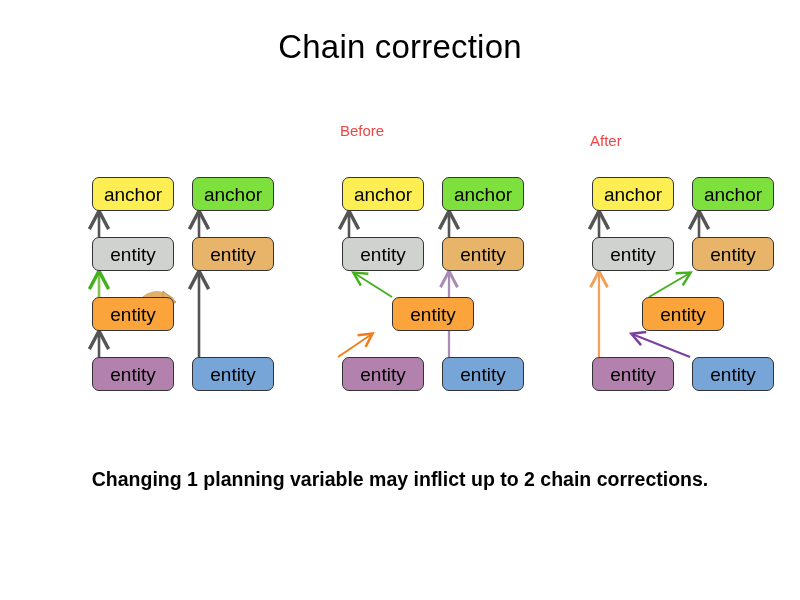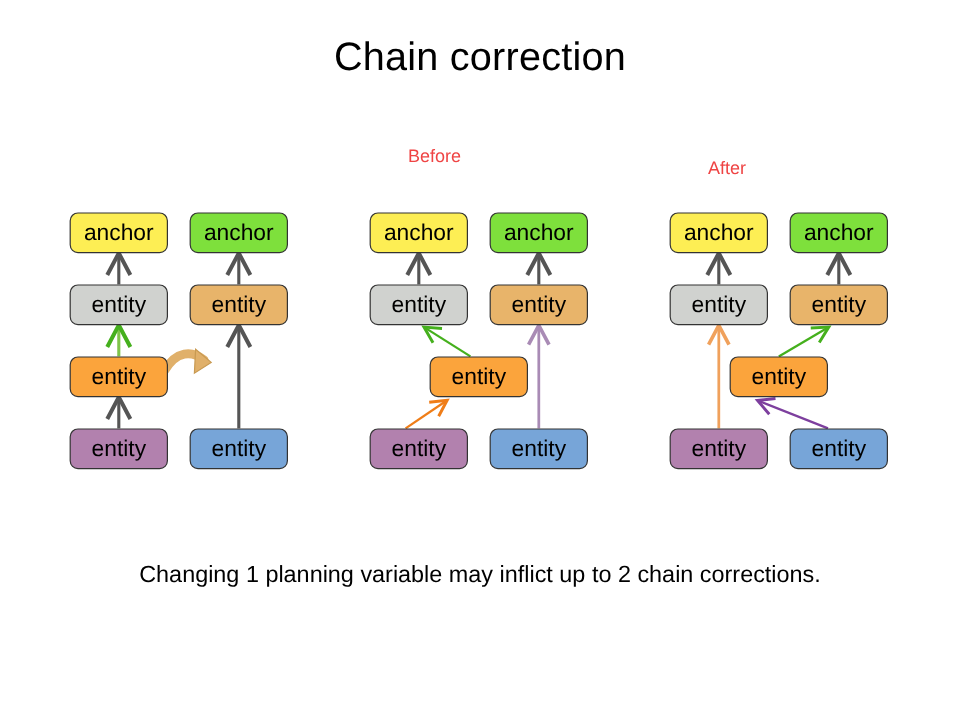--- a/index.html
+++ b/index.html
@@ -31,20 +31,21 @@
     letter-spacing: 0.2px;
   }
   .caption {
     position: absolute;
     top: 468px;
     left: 0;
     width: 800px;
     text-align: center;
     font-size: 19.5px;
     color: #000000;
+    font-weight: bold;
   }
   .panel-label {
     position: absolute;
     font-size: 15px;
     color: #ef4444;
     text-align: left;
     width: 120px;
   }
   .node {
     position: absolute;
@@ -53,20 +54,21 @@
     height: 34px;
     border: 1.4px solid #333333;
     border-radius: 7px;
     display: flex;
     align-items: center;
     justify-content: center;
     font-size: 19px;
     color: #000000;
     line-height: 1;
     z-index: 3;
+    margin-left: 34px;
   }
   svg.edges {
     position: absolute;
     left: 0;
     top: 0;
     width: 800px;
     height: 600px;
     z-index: 1;
     overflow: visible;
   }

